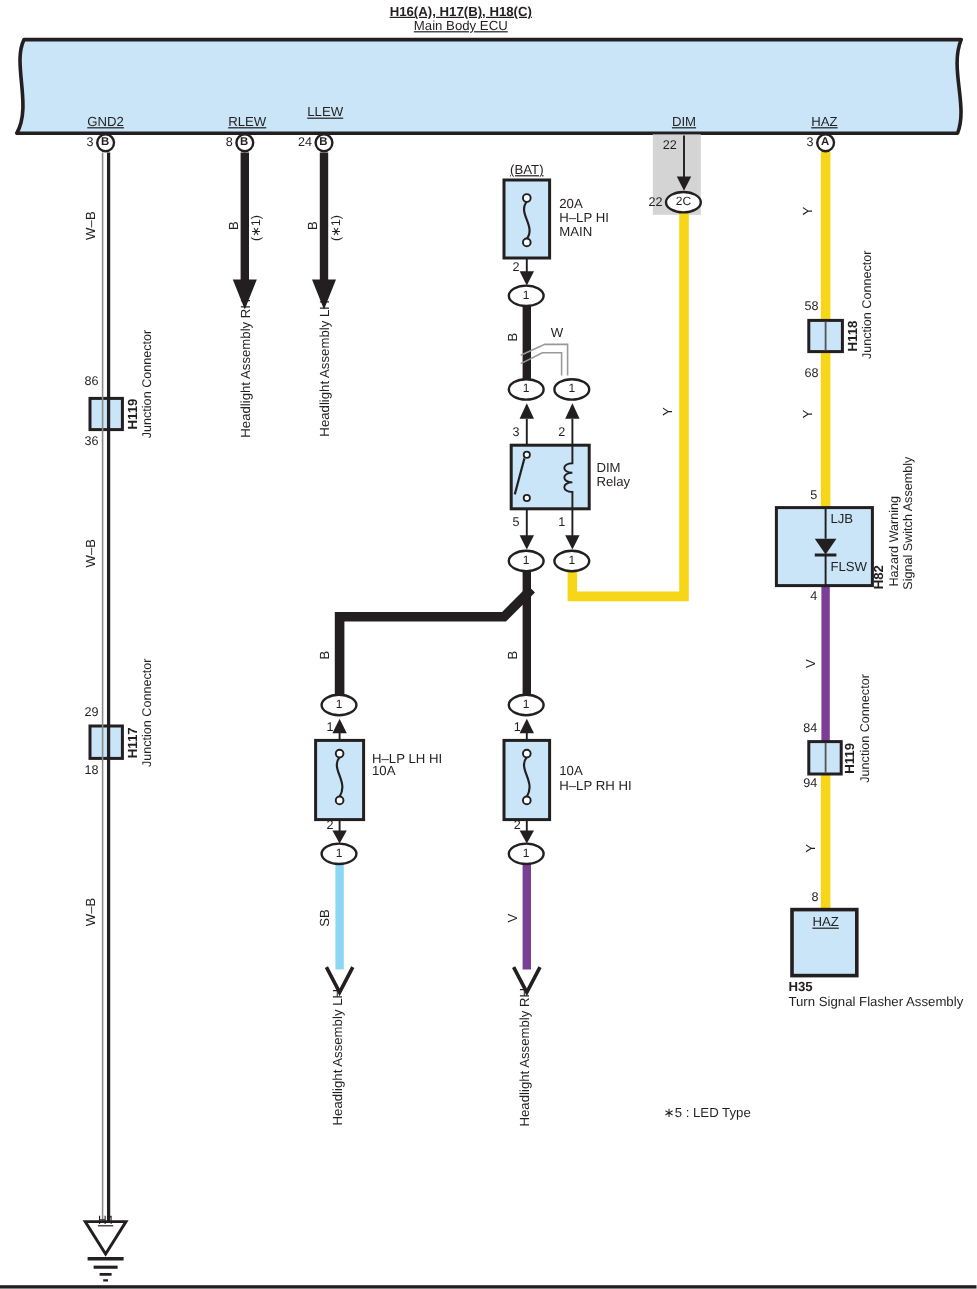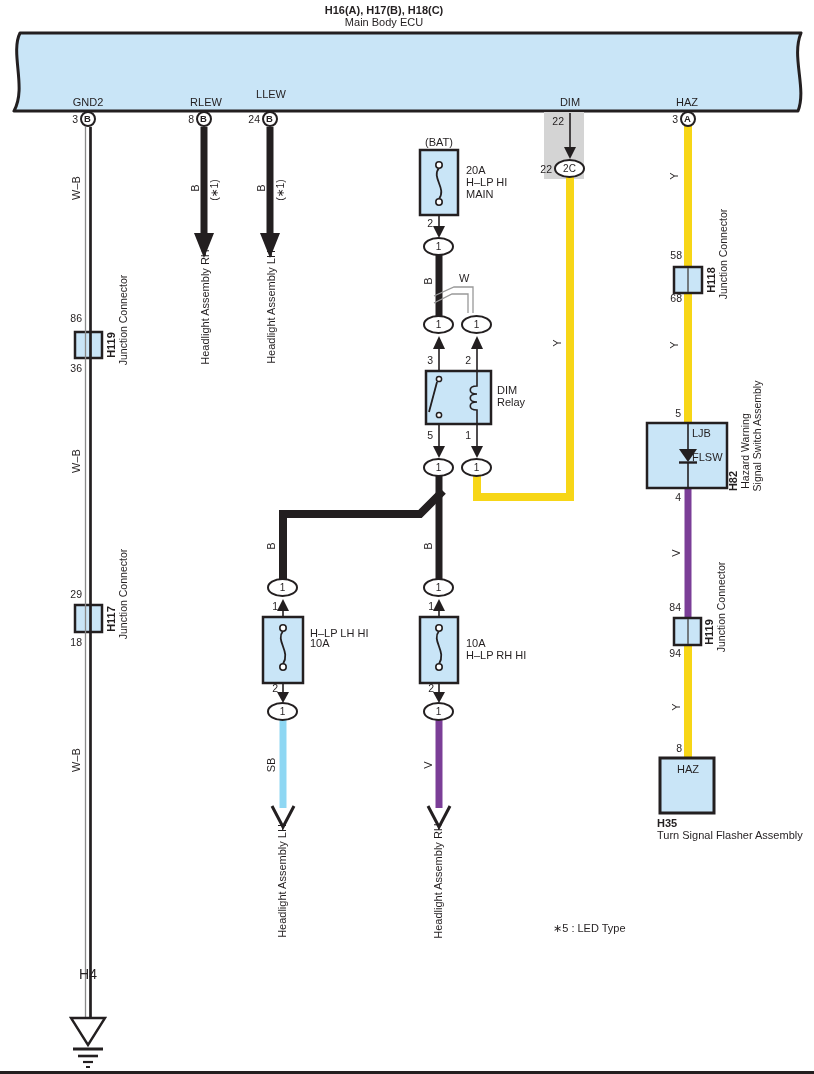--- a/index.html
+++ b/index.html
@@ -2,21 +2,21 @@
 <html><head>
 <meta charset="utf-8">
 <style>
   html,body{margin:0;padding:0;background:#fff;}
   #diagram{position:relative;width:814px;height:1074px;background:#fff;overflow:hidden;
            font-family:"Liberation Sans",sans-serif;color:#231F20;}
   #diagram svg{position:absolute;left:0;top:0;}
   .lbl{position:absolute;font-size:11px;line-height:12px;white-space:nowrap;}
   .sm{font-size:10.5px;}
   .b{font-weight:bold;}
-  .ctr{transform:translateX(-50%);}
+  .ctr{transform:translateX(-50%);text-decoration:underline;}
   .re{transform:translateX(-100%);}
   .vt{transform:translate(-50%,-50%) rotate(-90deg);}
   .oval{position:absolute;width:27px;height:15px;background:#fff;border:2.5px solid #231F20;
         border-radius:50%;text-align:center;font-size:10px;line-height:15px;}
   .pc{position:absolute;width:12px;height:12px;background:#fff;border:2.5px solid #231F20;
       border-radius:50%;text-align:center;font-size:9.5px;line-height:12px;font-weight:bold;}
 </style>
 </head>
 <body>
 
@@ -204,21 +204,21 @@
 <div class="lbl vt" style="left:76px;top:461px">W–B</div>
 <div class="lbl vt" style="left:76px;top:760px">W–B</div>
 <div class="lbl sm re" style="left:82px;top:312px">86</div>
 <div class="lbl sm re" style="left:82px;top:362px">36</div>
 <div class="lbl vt b" style="left:111px;top:345px">H119</div>
 <div class="lbl vt sm" style="left:123px;top:320px">Junction Connector</div>
 <div class="lbl sm re" style="left:82px;top:588px">29</div>
 <div class="lbl sm re" style="left:82px;top:636px">18</div>
 <div class="lbl vt b" style="left:111px;top:619px">H117</div>
 <div class="lbl vt sm" style="left:123px;top:594px">Junction Connector</div>
-<div class="lbl ctr" style="left:88px;top:968px;font-size:14px">H4</div>
+<div class="lbl ctr" style="left:88px;top:1012px;font-size:10px">H4</div>
 
 <div class="lbl vt" style="left:195px;top:188px">B</div>
 <div class="lbl vt sm" style="left:214px;top:190px">(∗1)</div>
 <div class="lbl vt" style="left:205px;top:307px">Headlight Assembly RH</div>
 <div class="lbl vt" style="left:261px;top:188px">B</div>
 <div class="lbl vt sm" style="left:280px;top:190px">(∗1)</div>
 <div class="lbl vt" style="left:271px;top:307px">Headlight Assembly LH</div>
 
 <div class="lbl ctr" style="left:439px;top:136px">(BAT)</div>
 <div class="lbl" style="left:466px;top:164px">20A</div>
@@ -249,27 +249,27 @@
 <div class="lbl vt" style="left:428px;top:546px">B</div>
 <div class="lbl sm re" style="left:434px;top:600px">1</div>
 <div class="lbl" style="left:466px;top:637px">10A</div>
 <div class="lbl" style="left:466px;top:649px">H–LP RH HI</div>
 <div class="lbl sm re" style="left:434px;top:682px">2</div>
 <div class="lbl vt" style="left:428px;top:765px">V</div>
 <div class="lbl vt" style="left:438px;top:881px">Headlight Assembly RH</div>
 
 <div class="lbl vt" style="left:674px;top:176px">Y</div>
 <div class="lbl sm re" style="left:682px;top:249px">58</div>
-<div class="lbl sm re" style="left:682px;top:292px">68</div>
+<div class="lbl sm re" style="left:682px;top:305px">68</div>
 <div class="lbl vt b" style="left:711px;top:280px">H118</div>
 <div class="lbl vt sm" style="left:723px;top:254px">Junction Connector</div>
 <div class="lbl vt" style="left:674px;top:345px">Y</div>
 <div class="lbl sm re" style="left:681px;top:407px">5</div>
 <div class="lbl" style="left:692px;top:427px">LJB</div>
-<div class="lbl" style="left:692px;top:451px">FLSW</div>
+<div class="lbl" style="left:692px;top:467px">FLSW</div>
 <div class="lbl sm re" style="left:681px;top:491px">4</div>
 <div class="lbl vt b" style="left:733px;top:481px">H82</div>
 <div class="lbl vt sm" style="left:745px;top:451px">Hazard Warning</div>
 <div class="lbl vt sm" style="left:757px;top:436px">Signal Switch Assembly</div>
 <div class="lbl vt" style="left:676px;top:553px">V</div>
 <div class="lbl sm re" style="left:681px;top:601px">84</div>
 <div class="lbl sm re" style="left:681px;top:647px">94</div>
 <div class="lbl vt b" style="left:709px;top:632px">H119</div>
 <div class="lbl vt sm" style="left:721px;top:607px">Junction Connector</div>
 <div class="lbl vt" style="left:676px;top:707px">Y</div>

